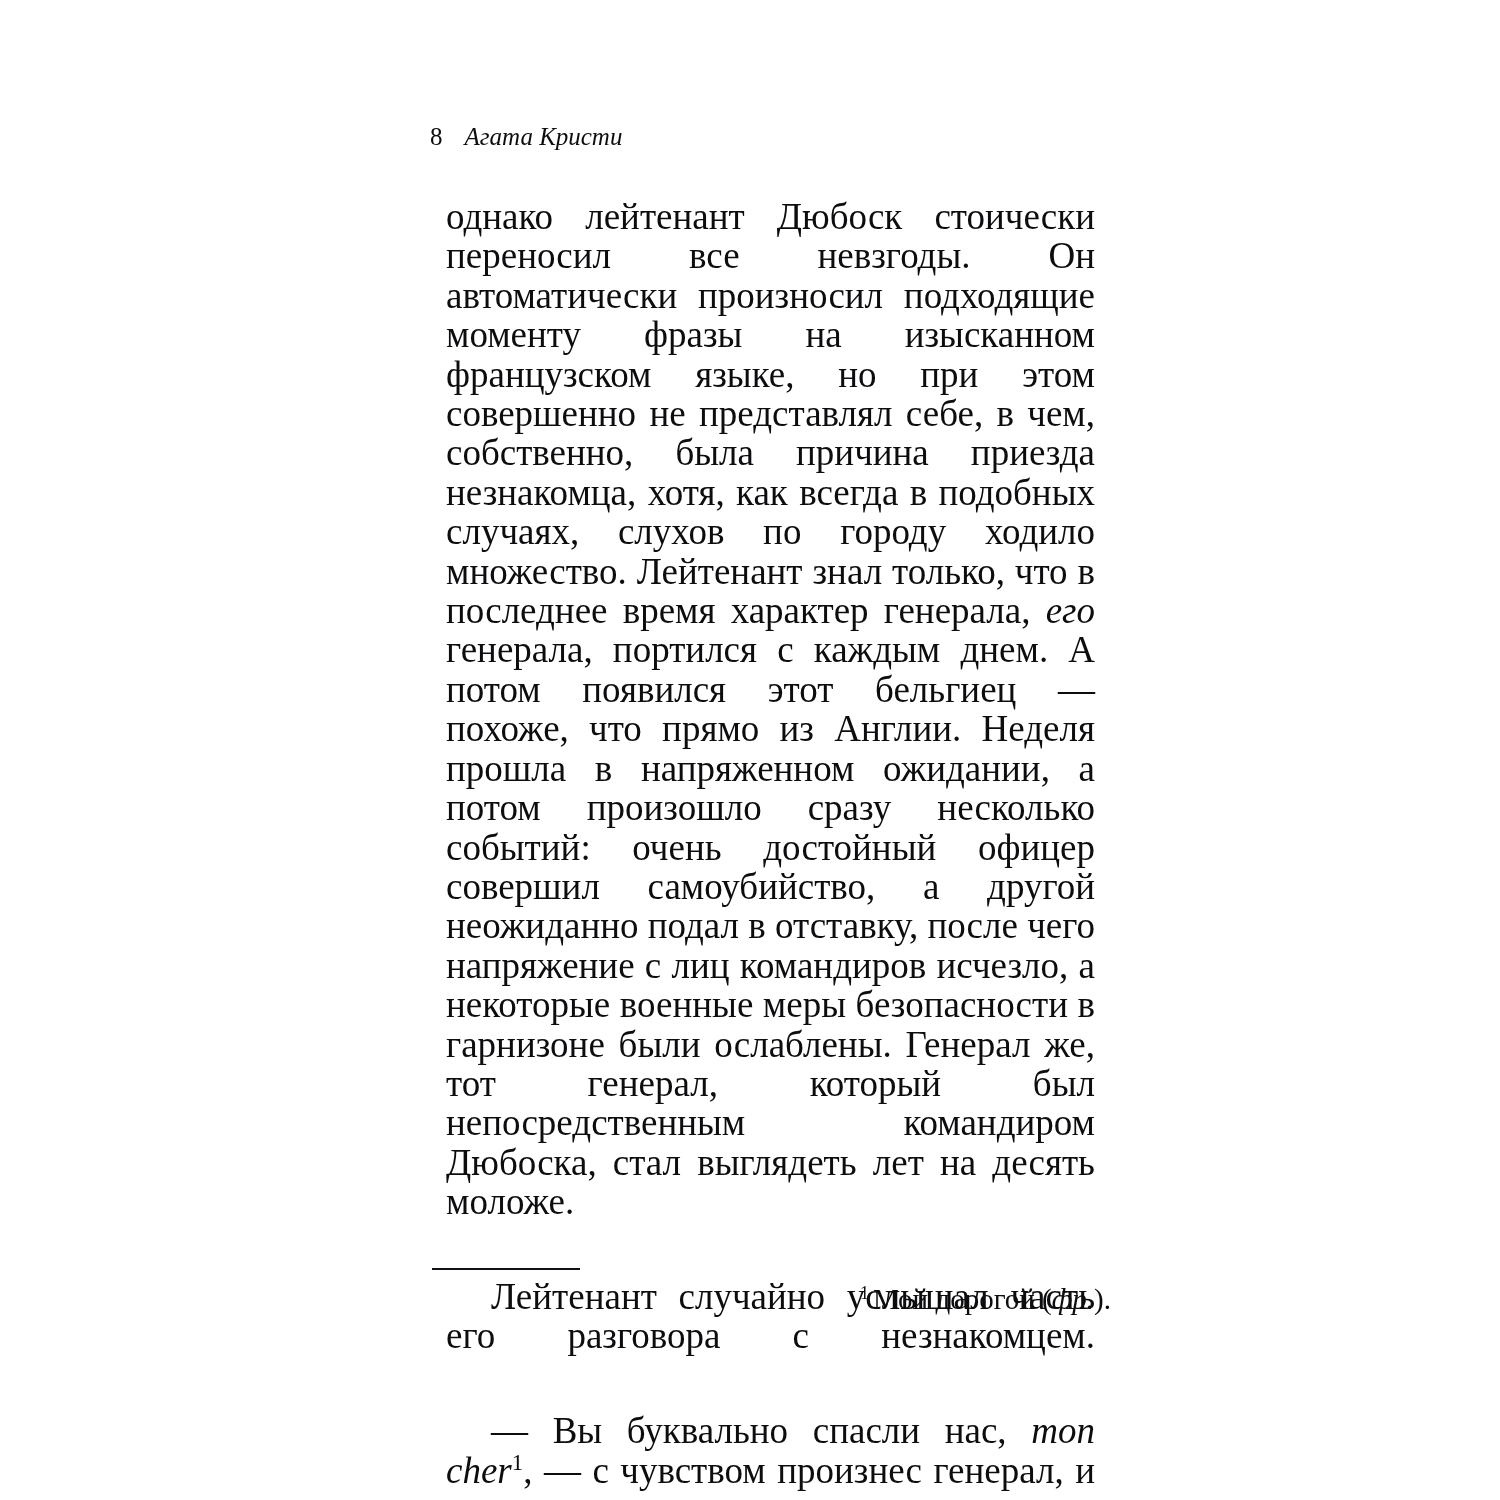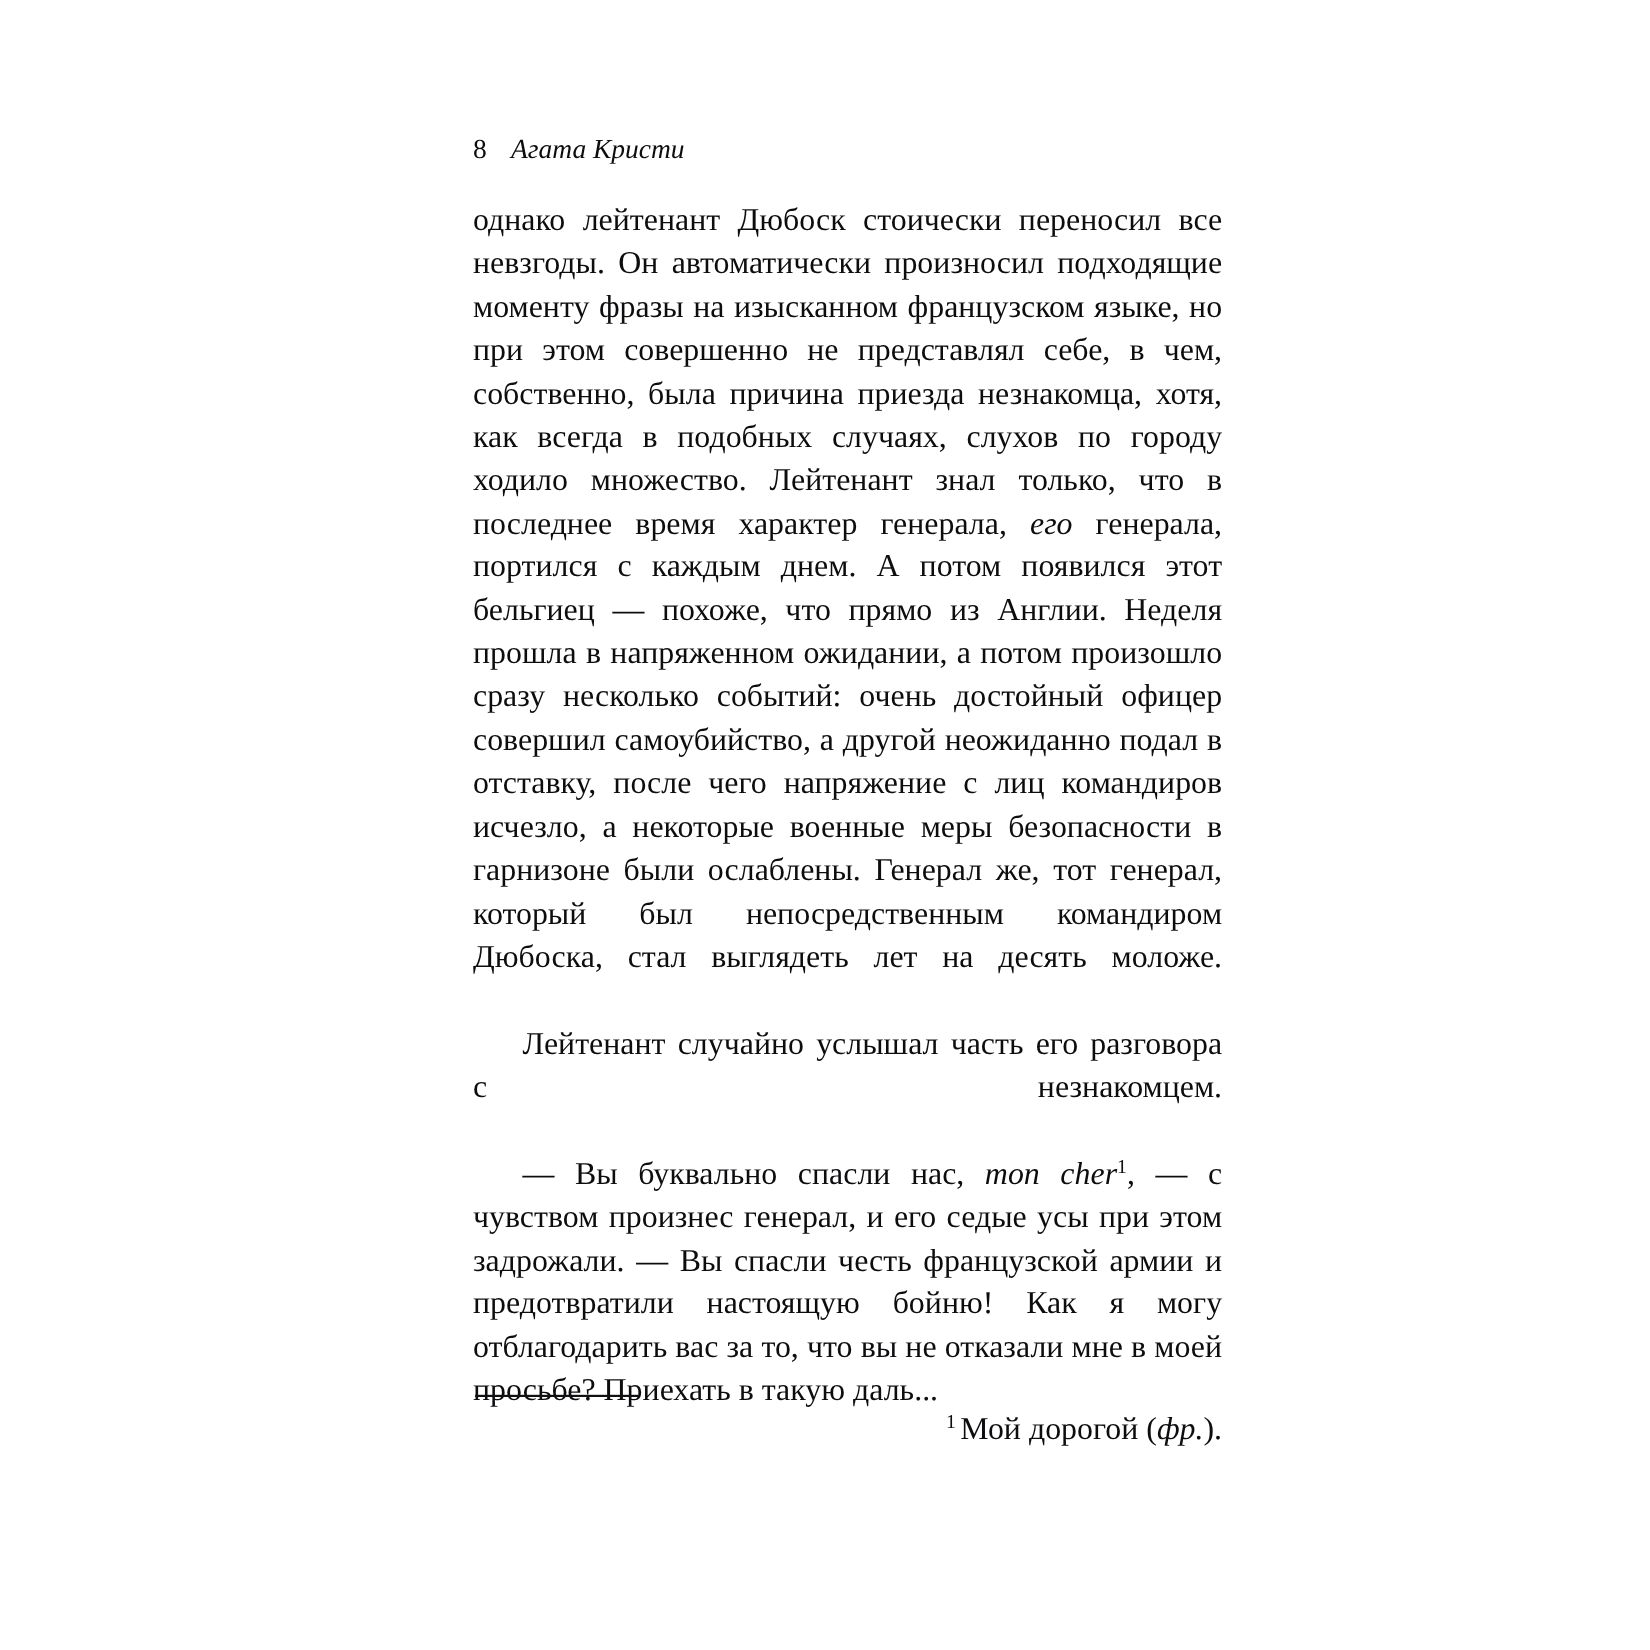--- a/index.html
+++ b/index.html
@@ -37,22 +37,22 @@
   }
 
   
   .textblock {
     position: absolute;
     left: 430px;
     top: 181px;
     width: 681px;
   }
   .para {
-    margin: 0;
-    font-size: 29px;
+    margin: 16px;
+    font-size: 37px;
     line-height: 39.4px;
     text-align: justify;
     text-justify: inter-word;
     text-indent: 45px;
     hyphens: manual;
     -webkit-hyphens: manual;
   }
   .para.flush {
     text-indent: 0;
   }

